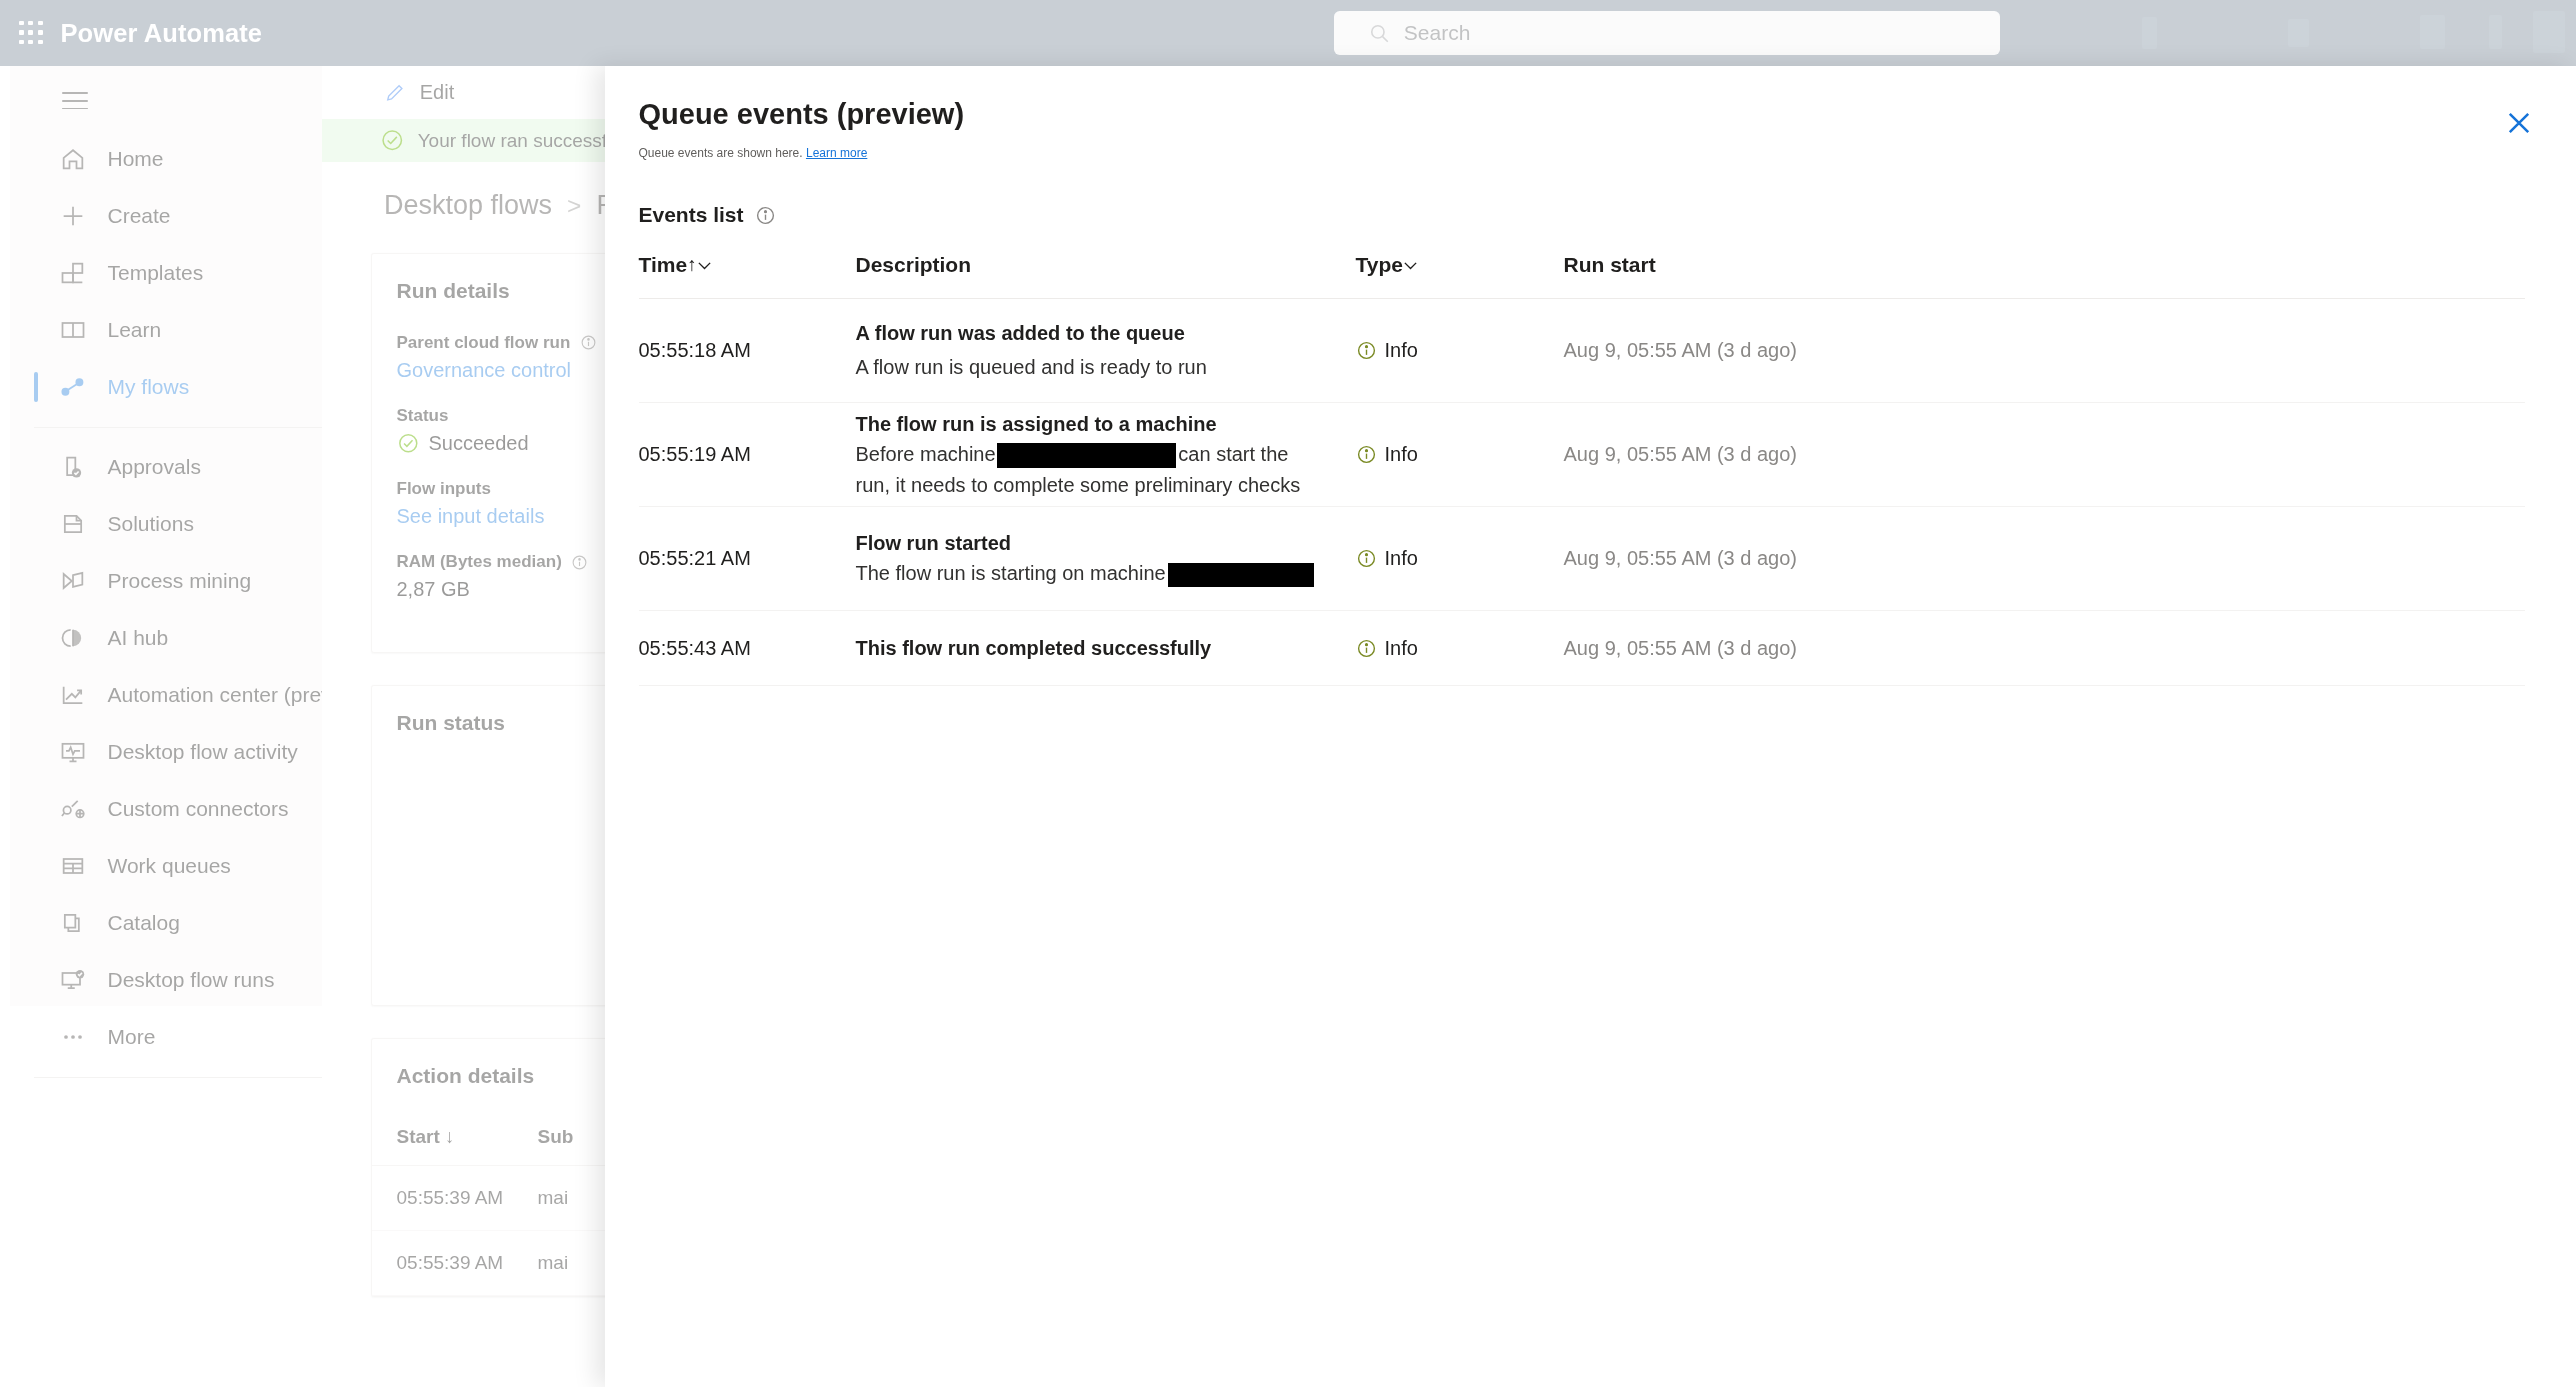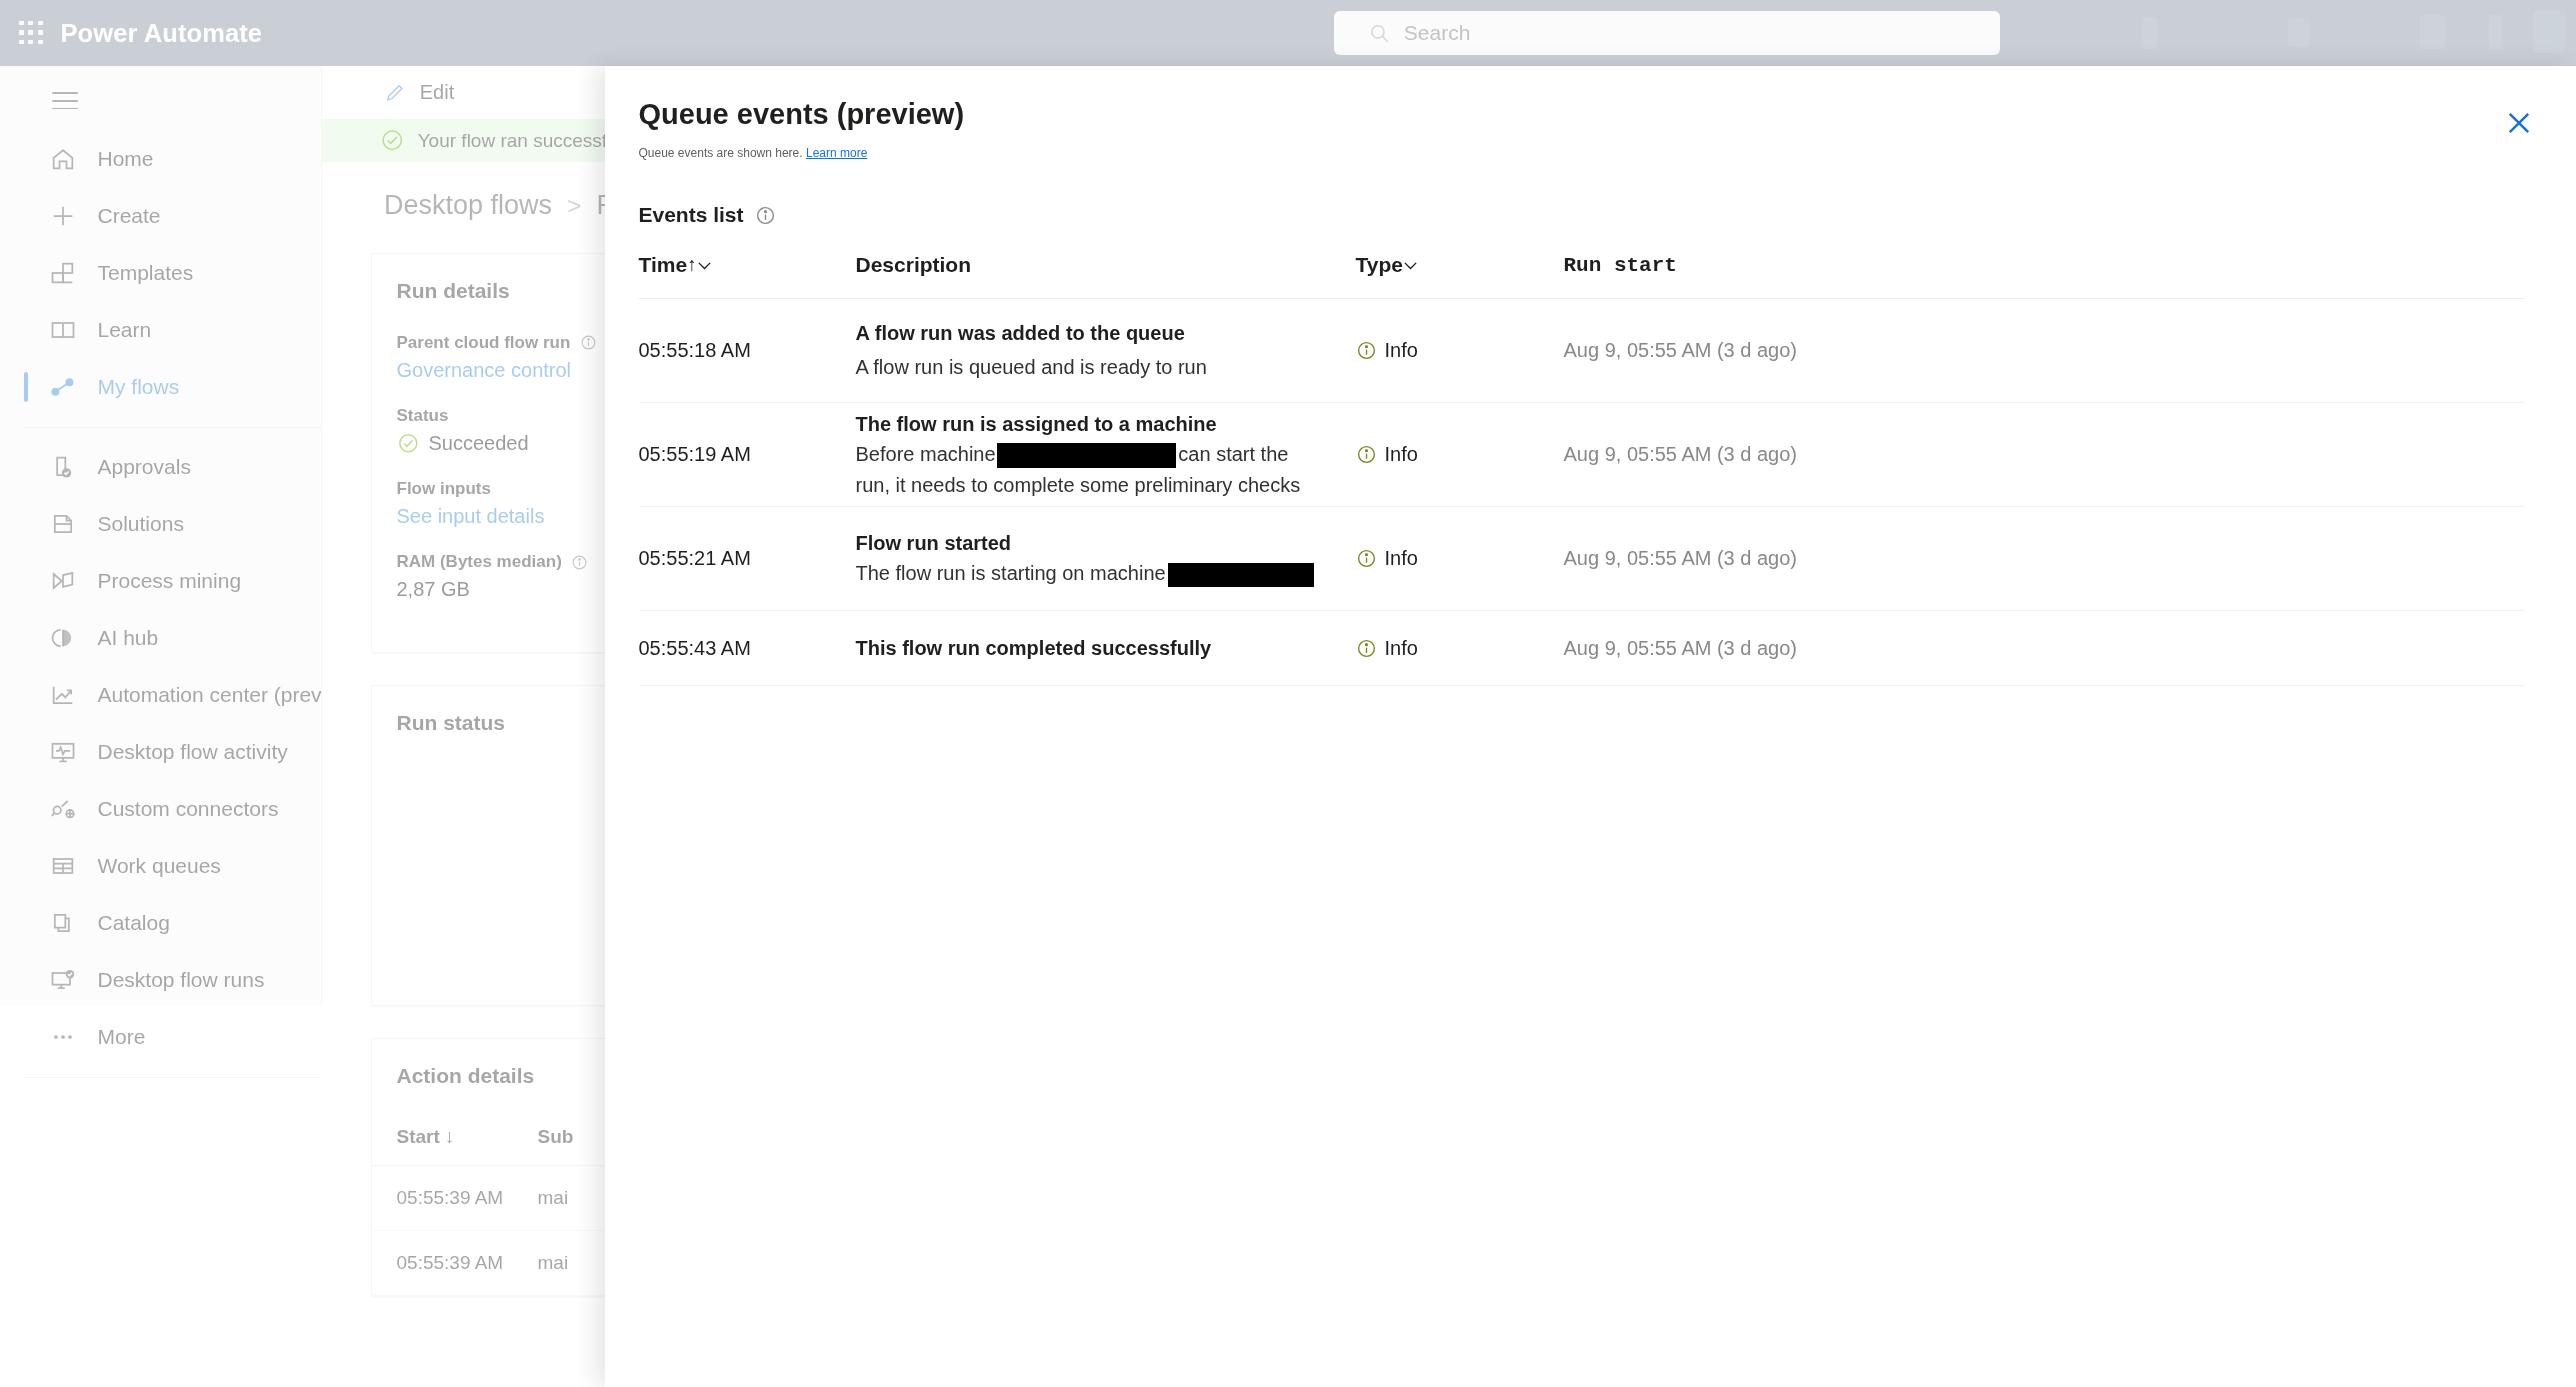--- a/index.html
+++ b/index.html
@@ -39,21 +39,21 @@
     border: none;
   }
   .search-icon { width: 22.6px; height: 22.6px; margin-right: 13.2px; opacity:.62; flex:none;}
   .search-ph { color: #797b7d; font-size: 21px; }
   .redact { background: #000000; display: inline-block; vertical-align: middle; }
   .hdr-right { position: absolute; right: 0; top: 0; height: 66px; width: 717px; }
   .hdr-fade { position:absolute; background:#9aa7b4; opacity:.45; border-radius:1.9px; }
 
   
   .sidenav {
-    position: absolute; top: 66px; left: 0;
+    position: absolute; top: 66px; left: 10px;
     width: 322px; height: 940px;
     background: #faf9f8;
     border-right: 0.9px solid #edebe9;
     padding-left: 24px;
   }
   .hamburger { margin: 26.4px 0 21px 28px; width: 26.4px; cursor:pointer; }
   .hamburger span { display:block; height:1.9px; background:#605e5c; margin:5.7px 0; border-radius:0.9px; }
   .nav-item {
     position: relative;
     display: flex; align-items: center;
@@ -128,21 +128,21 @@
   .panel-sub { font-size: 12px; color:#605e5c; padding: 15px 0 0 24.5px; }
   .panel-sub a { color:#1573d8; text-decoration: underline; cursor:pointer; }
   .events-h { display:flex; align-items:center; gap:11.3px; font-size:21px; font-weight:600; color:#201f1e; padding: 43px 0 0 24.5px; }
 
   .etable { margin: 26.4px 0 0 24.5px; width: 1886px; }
   .et-head { display:flex; align-items:center; border-bottom:0.9px solid #edebe9; padding-bottom: 21px; }
   .et-col { font-size: 21px; font-weight:600; color:#201f1e; display:flex; align-items:center; gap:0;text-align:right; }
   .col-time { width: 217px; }
   .col-desc { width: 500px; }
   .col-type { width: 208px; }
-  .col-run  { width: 490px; font-family: Liberation Mono, monospace; }
+  .col-run  { width: 490px; }
   .sort-arrow { font-size: 19px; color:#201f1e; }
   .chev { width:15px; height:9.4px; color:#201f1e; }
   .et-row { display:flex; align-items:center; border-bottom:0.9px solid #f3f2f1; min-height: 104px; }
   .et-time { width: 217px; font-size:20px; color:#201f1e; }
   .et-desc { width: 500px; padding-right: 28px; }
   .et-desc .t { font-size:20px; font-weight:700; color:#201f1e; line-height:1.5; }
   .et-desc .s { font-size:20px; color:#323130; line-height:1.55; margin-top:3.8px; }
   .et-type { width: 208px; display:flex; align-items:center; gap:8px; font-size:20px; color:#201f1e; }
   .et-run { width: 490px; font-size:20px; color:#8a8886; }
   .info-ico { width:21px; height:21px; color:#7a8a24; flex:none; }

